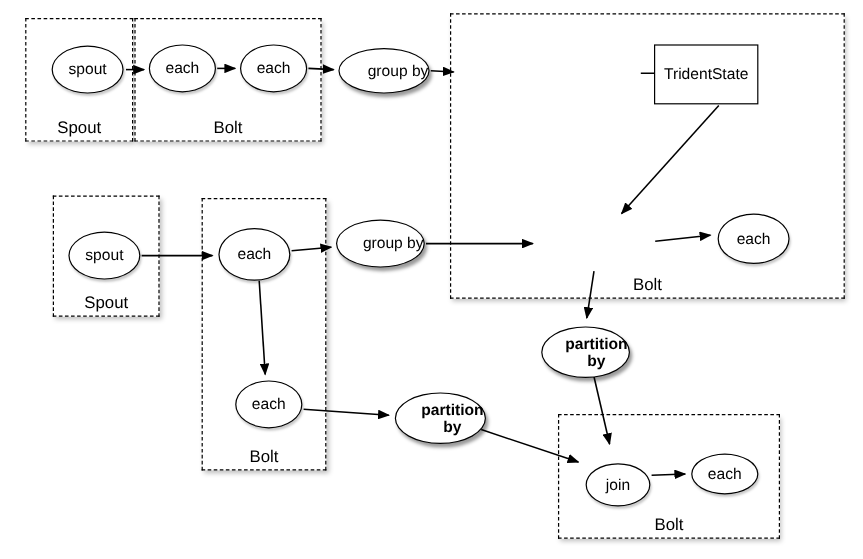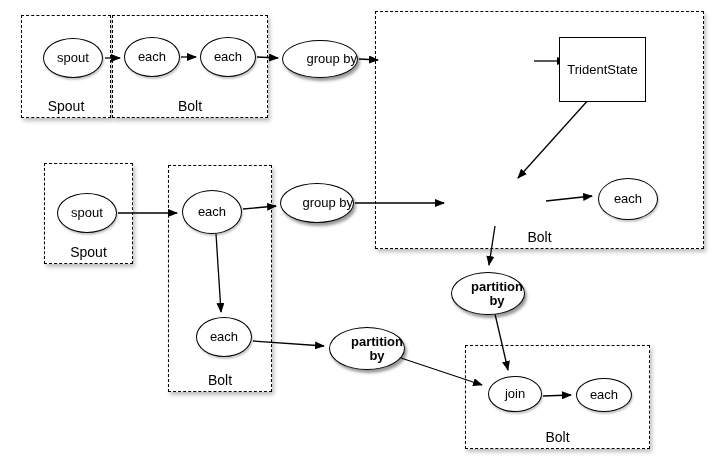--- a/index.html
+++ b/index.html
@@ -82,21 +82,21 @@
   </div>
   <div class="node ellipse" style="left:124px;top:37px;width:56px;height:40px">
     <span>each</span>
   </div>
   <div class="node ellipse" style="left:200px;top:37px;width:56px;height:40px">
     <span>each</span>
   </div>
   <div class="node ellipse shadow-strong" style="left:282px;top:40px;width:76px;height:38px">
     <span>group by</span>
   </div>
-  <div class="node rect" style="left:559px;top:37px;width:87px;height:65px;box-shadow:none">
+  <div class="node rect" style="left:545px;top:37px;width:87px;height:50px;box-shadow:none">
     <span>TridentState</span>
   </div>
 
   <div class="node ellipse" style="left:598px;top:178px;width:60px;height:42px">
     <span>each</span>
   </div>
 
   <div class="node ellipse" style="left:57px;top:193px;width:60px;height:40px">
     <span>spout</span>
   </div>
@@ -109,20 +109,20 @@
   <div class="node ellipse" style="left:196px;top:317px;width:56px;height:40px">
     <span>each</span>
   </div>
 
   <div class="node ellipse shadow-strong narrow" style="left:329px;top:327px;width:76px;height:43px">
     <span>partition by</span>
   </div>
   <div class="node ellipse shadow-strong narrow" style="left:451px;top:272px;width:74px;height:43px">
     <span>partition by</span>
   </div>
-  <div class="node ellipse" style="left:488px;top:376px;width:54px;height:36px">
+  <div class="node ellipse" style="left:488px;top:386px;width:54px;height:36px">
     <span>join</span>
   </div>
   <div class="node ellipse" style="left:576px;top:378px;width:56px;height:34px">
     <span>each</span>
   </div>
 
 </div>
 
 </body></html>

